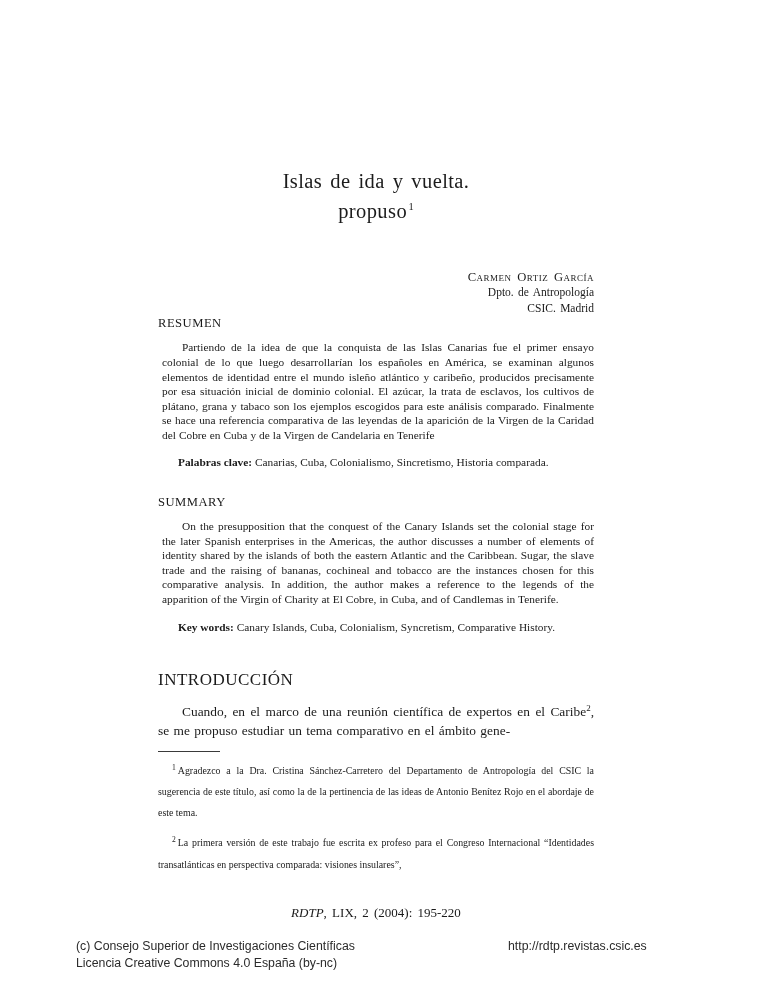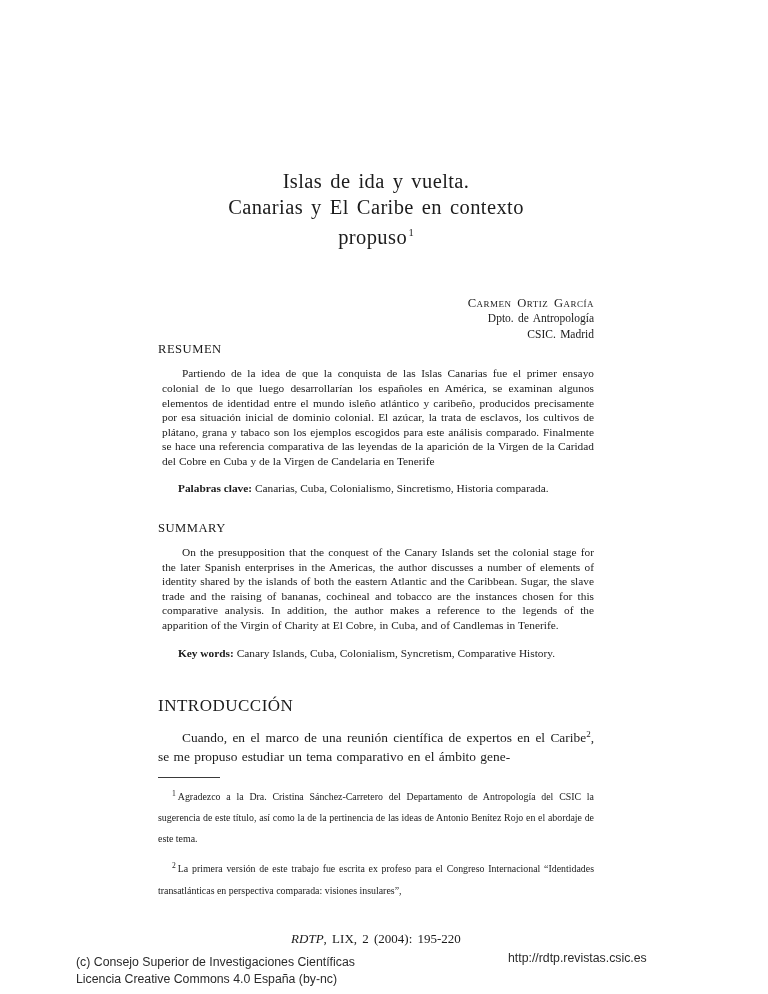--- a/index.html
+++ b/index.html
@@ -163,38 +163,37 @@
     width: 768px;
     height: 56px;
     font-family: "Liberation Sans", "DejaVu Sans", sans-serif;
     font-size: 12.3px;
     line-height: 17px;
     color: #2b2b2b;
   }
   #footer-left {
     position: absolute;
     left: 76px;
-    top: 16px;
+    top: 0;
   }
   #footer-left span { display: block; }
   #footer-right {
     position: absolute;
     left: 508px;
-    top: 12px;
+    top: 0;
   }
 </style>
 </head>
 <body>
 
 <div id="page-sheet">
   <div id="content-column">
 
     <h1 class="doc-title">
       <span class="tline">Islas de ida y vuelta.</span>
-      <span class="tline">Canarias y El Caribe en contexto</span>
       <span class="tline"><span>propuso</span><span class="fnref">1</span></span>
     </h1>
 
     <div class="author-block">
       <span class="author-name">Carmen Ortiz García</span>
       <span class="author-dept">Dpto. de Antropología</span>
       <span class="author-affil">CSIC. Madrid</span>
     </div>
 
     <h2 id="resumen-heading" class="sec-heading">RESUMEN</h2>

